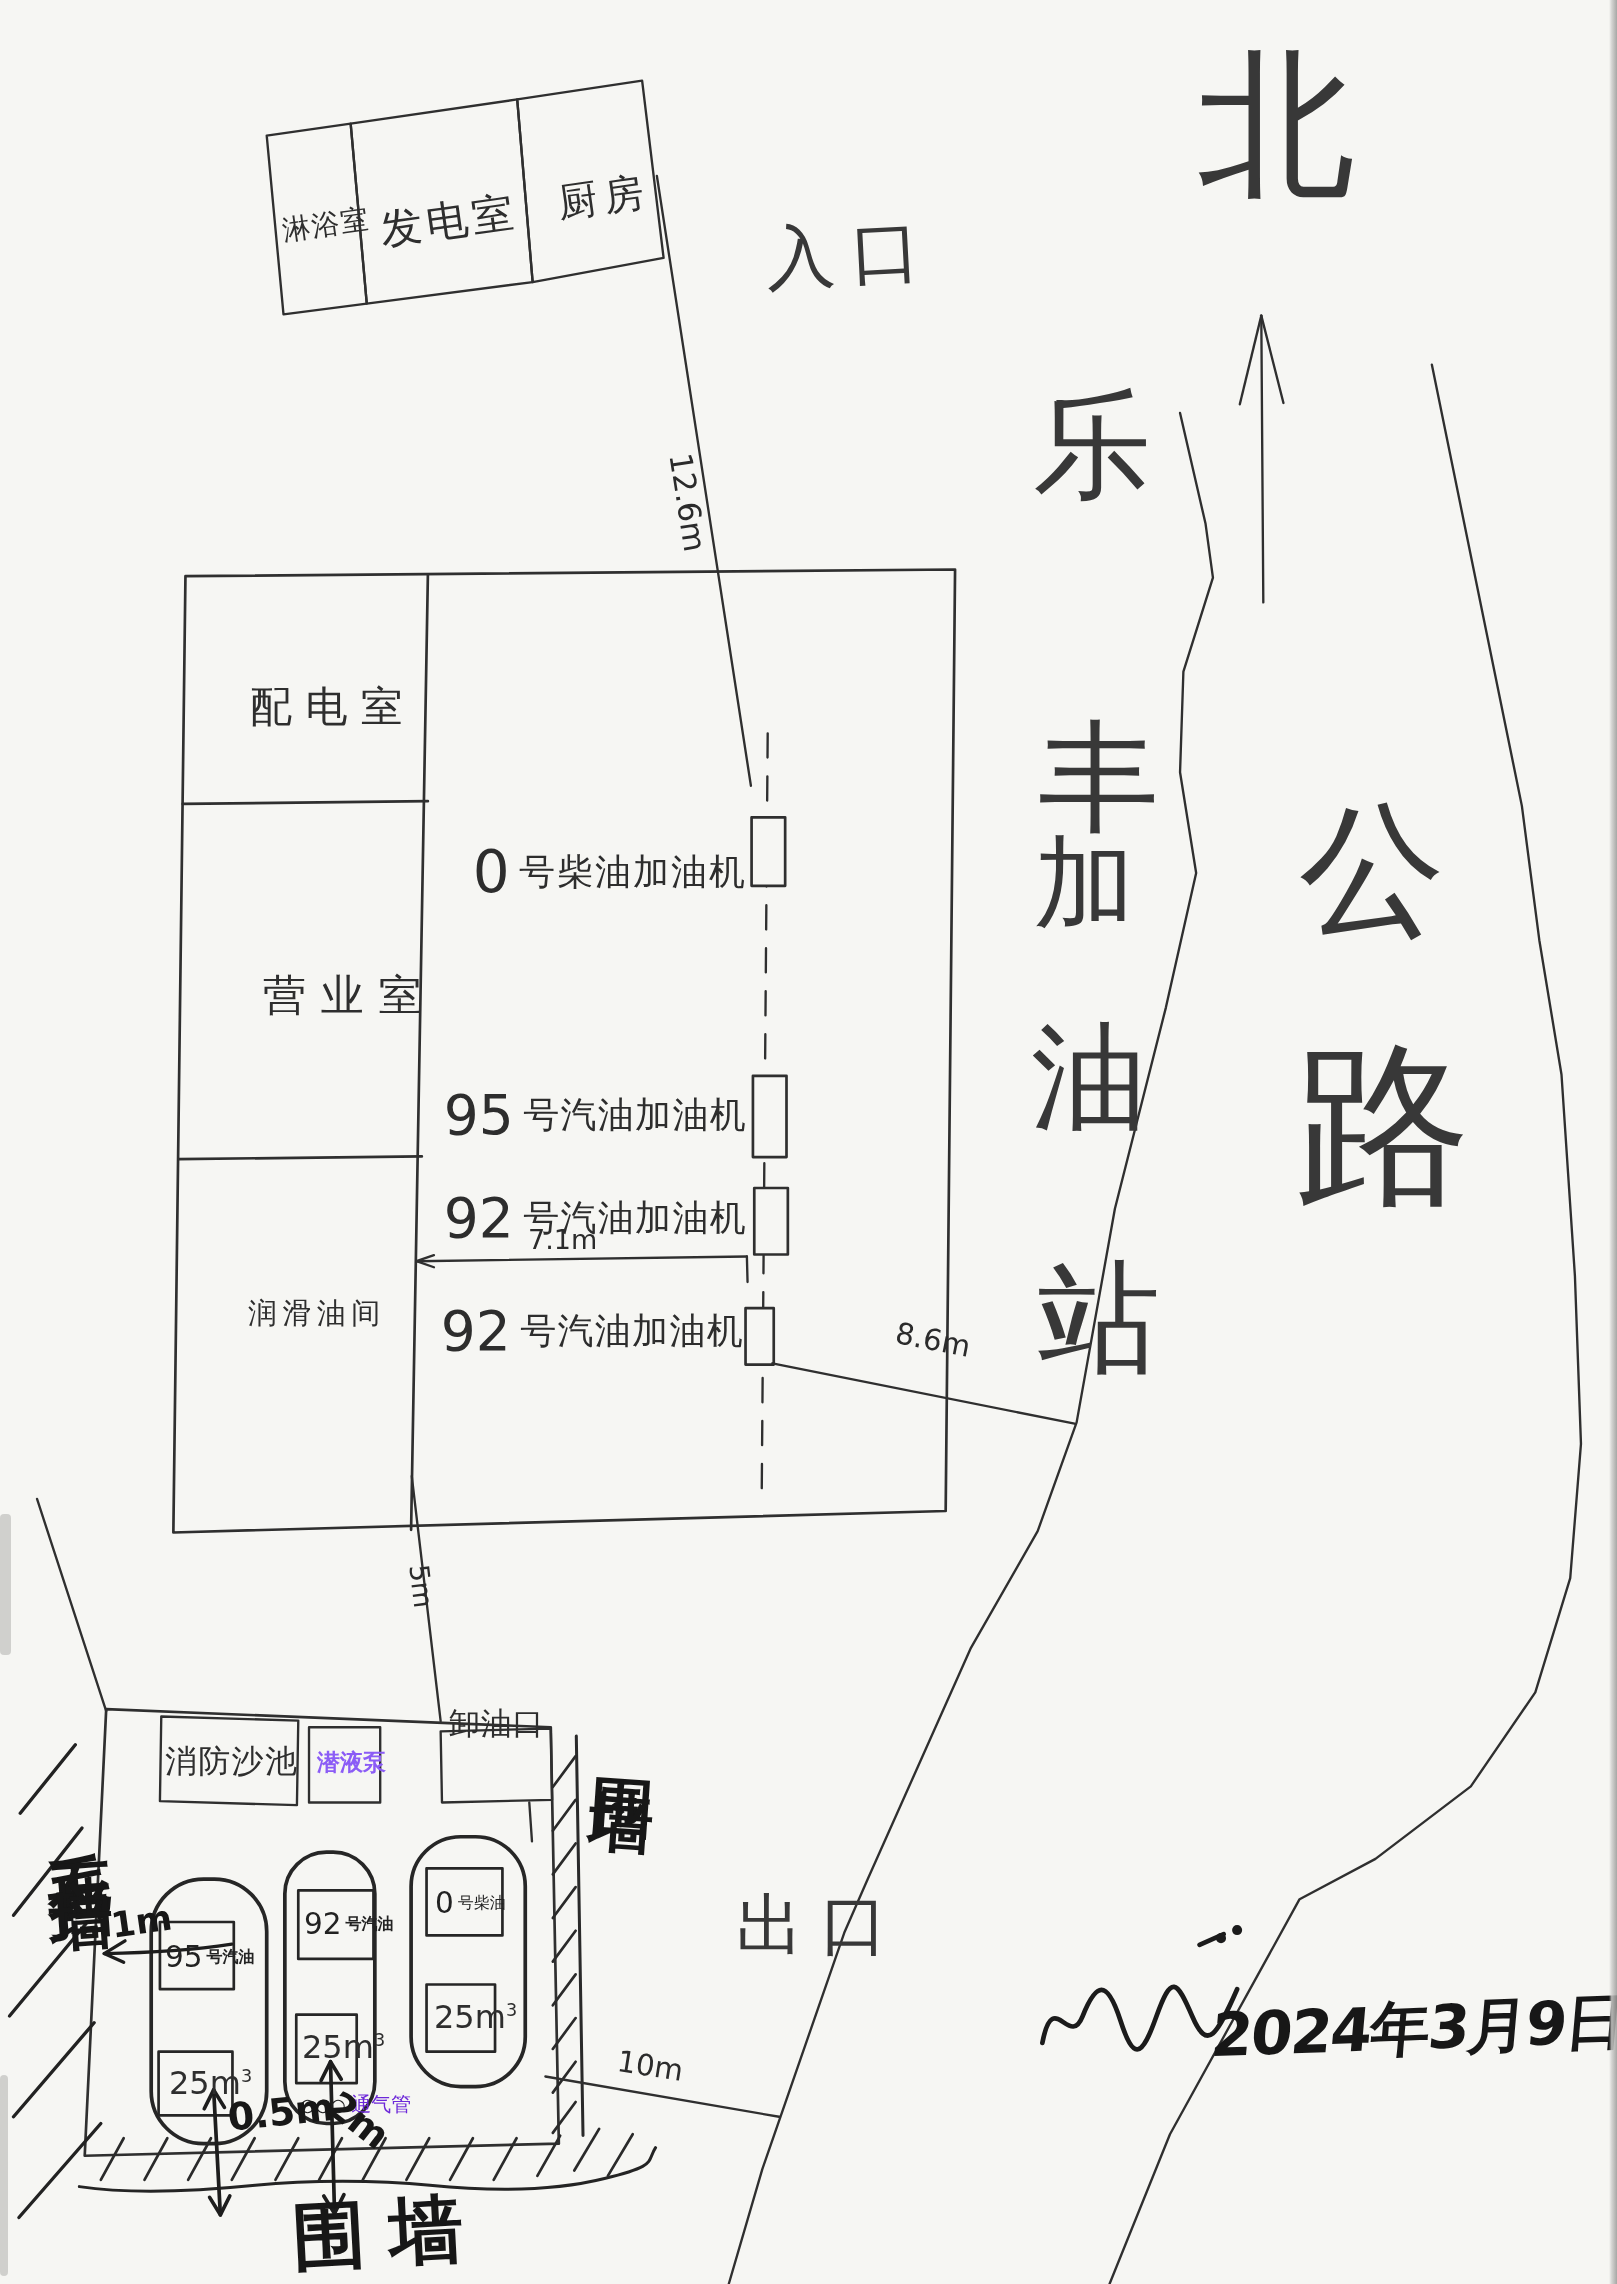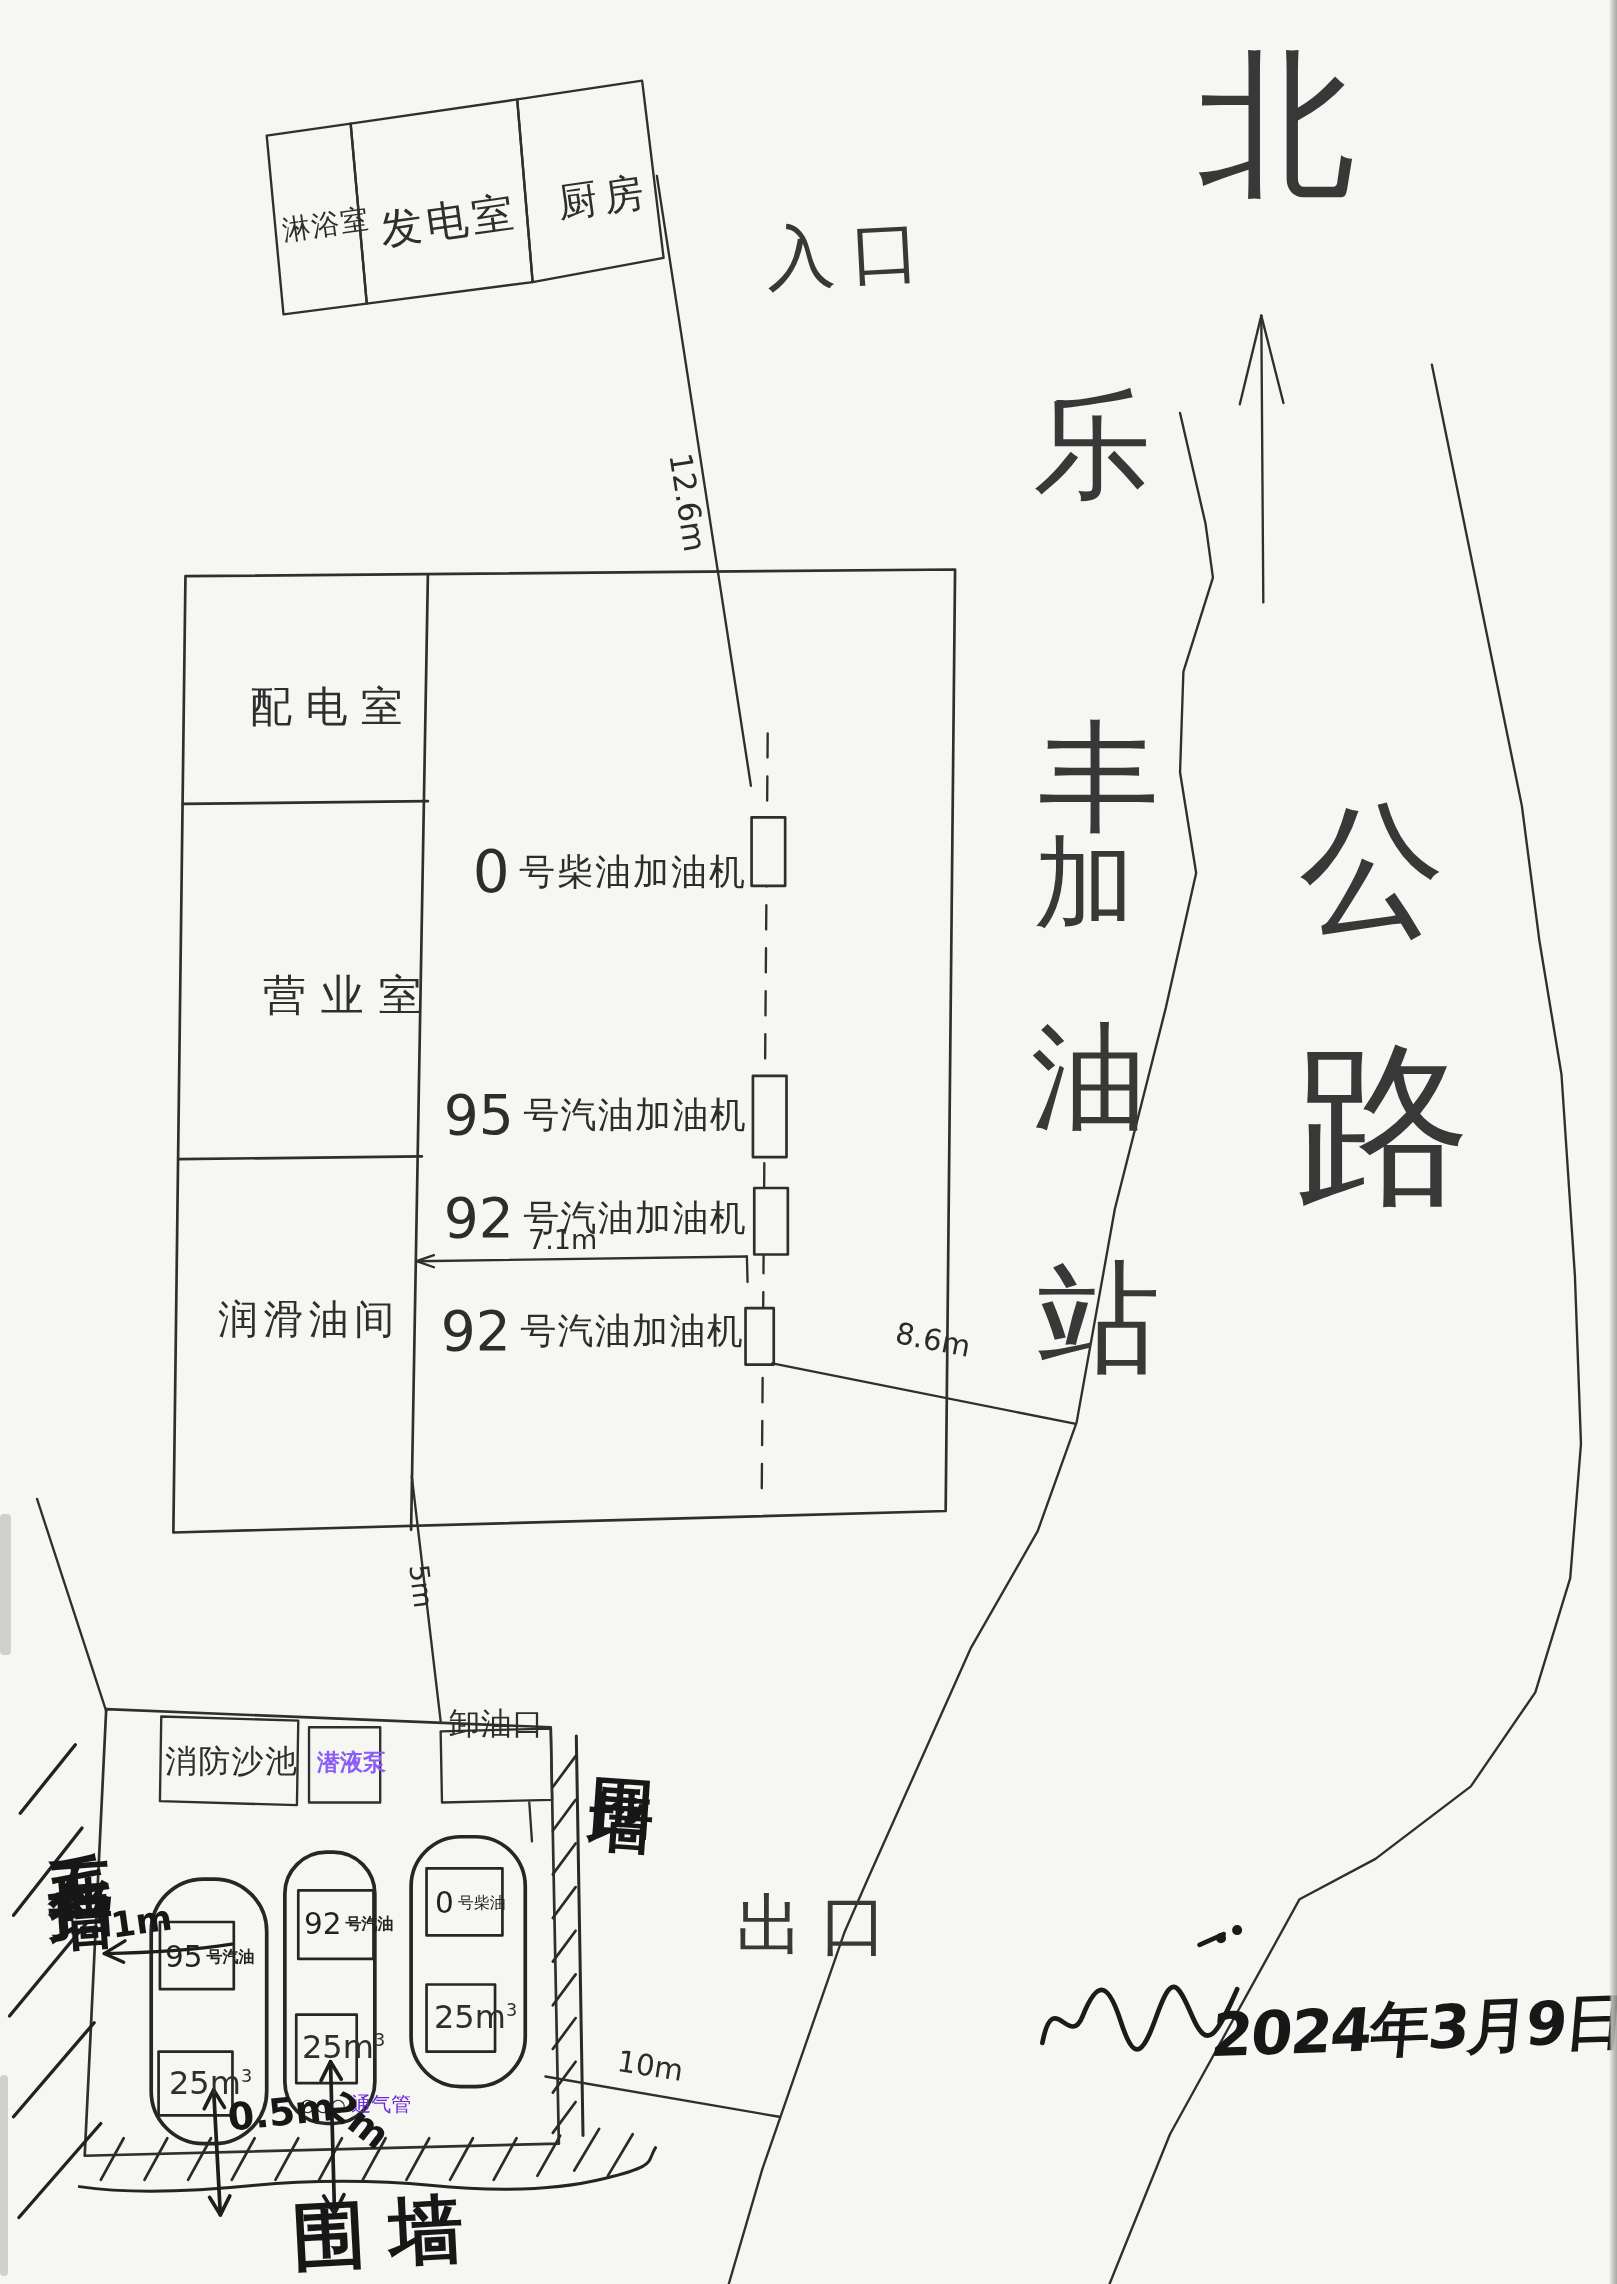--- a/index.html
+++ b/index.html
@@ -166,21 +166,21 @@
 
   <div class="lbl pen" style="left:766px;top:220px;font-size:69px;letter-spacing:16px;transform:rotate(-3deg);">入口</div>
   <div class="lbl pen" style="left:736px;top:1892px;font-size:67px;letter-spacing:17.5px;">出口</div>
 
   <div class="lbl" style="left:282px;top:211px;font-size:28px;letter-spacing:1.3px;transform:rotate(-8deg);">淋浴室</div>
   <div class="lbl" style="left:380px;top:200px;font-size:42px;letter-spacing:4px;transform:rotate(-8deg);">发电室</div>
   <div class="lbl" style="left:557px;top:177px;font-size:40px;letter-spacing:6.7px;transform:rotate(-8deg);">厨房</div>
 
   <div class="lbl" style="left:250px;top:686px;font-size:42px;letter-spacing:13.4px;">配电室</div>
   <div class="lbl" style="left:263px;top:974px;font-size:43px;letter-spacing:14.8px;">营业室</div>
-  <div class="lbl" style="left:218px;top:1299px;font-size:40px;letter-spacing:5.4px;">润滑油间</div>
+  <div class="lbl" style="left:248px;top:1299px;font-size:29px;letter-spacing:5.4px;">润滑油间</div>
 
   <div class="row" style="right:871px;top:838px;gap:9.4px;">
     <span class="num" style="font-size:58px;">0</span>
     <span class="suf" style="font-size:36px;letter-spacing:2px;">号柴油加油机</span>
   </div>
   <div class="row" style="right:871px;top:1083px;gap:9.4px;">
     <span class="num" style="font-size:55px;">95</span>
     <span class="suf" style="font-size:36px;letter-spacing:1.3px;">号汽油加油机</span>
   </div>
   <div class="row" style="right:871px;top:1186px;gap:9.4px;">

